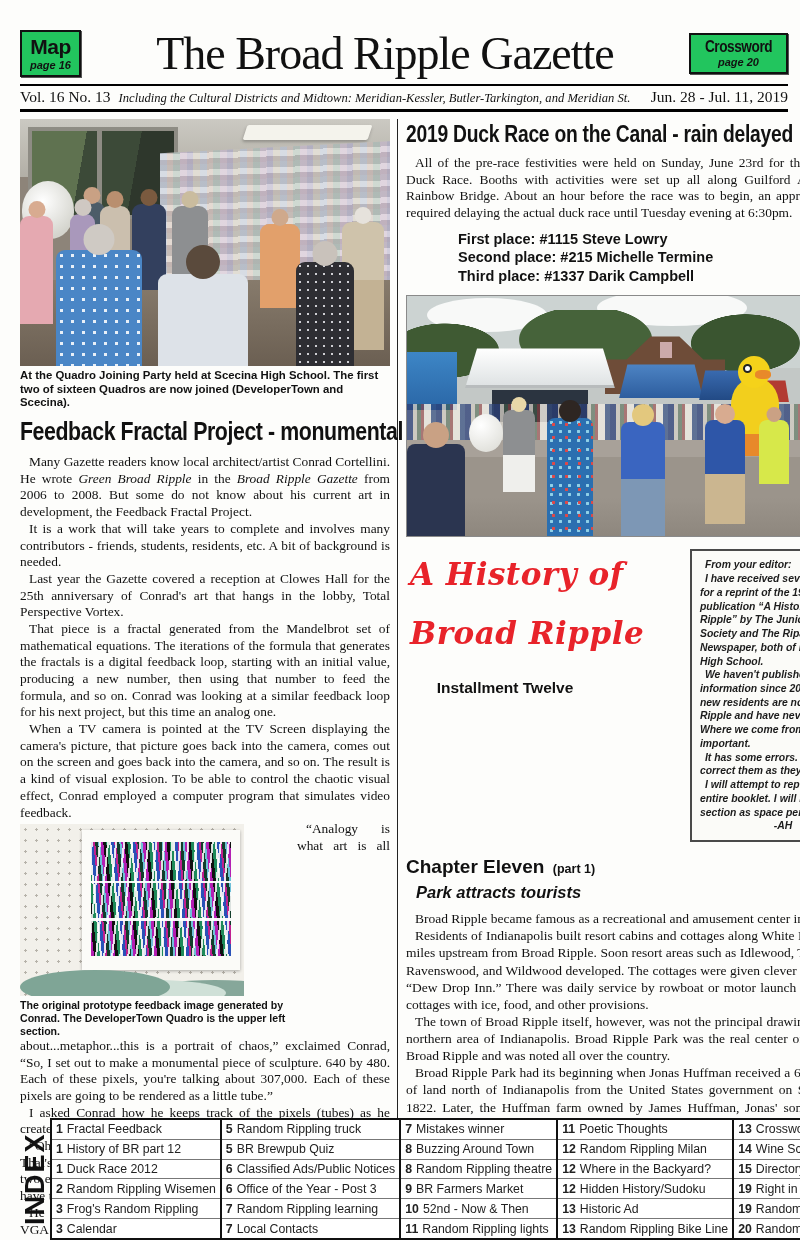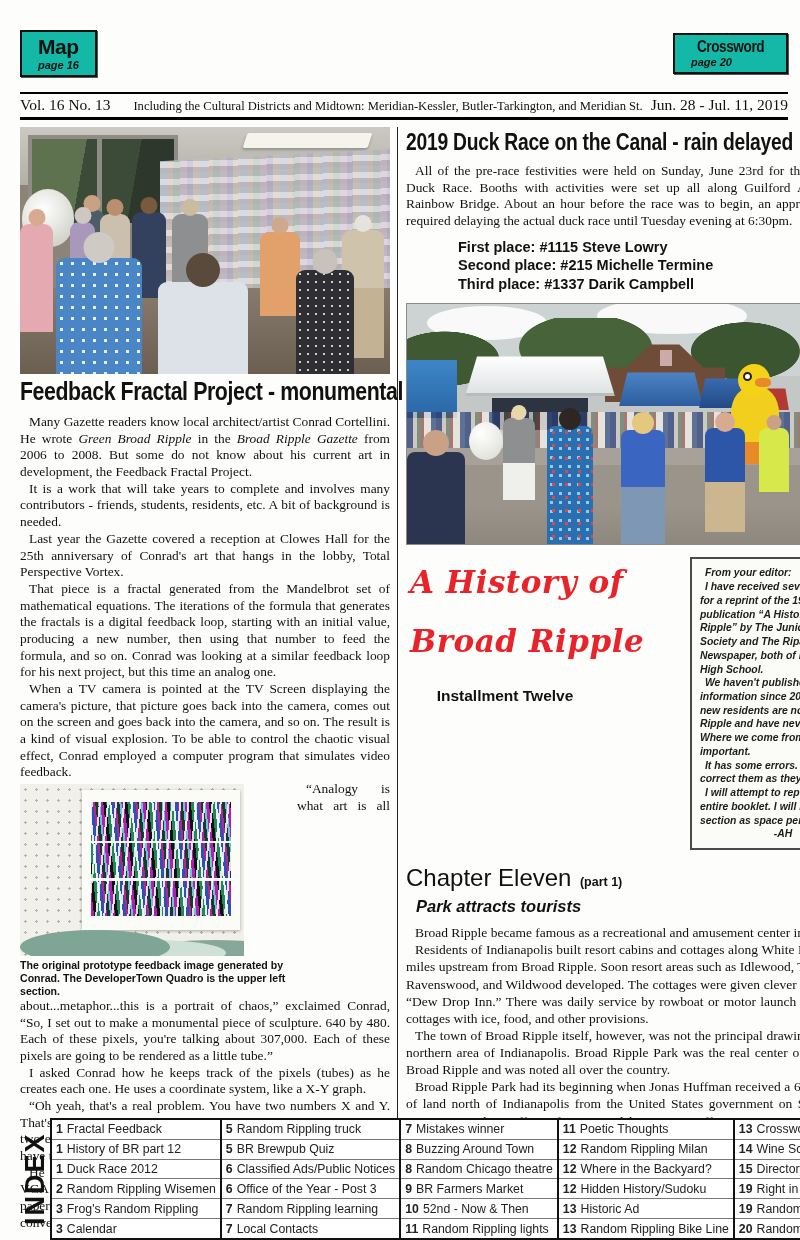--- a/index.html
+++ b/index.html
@@ -2,29 +2,29 @@
 <html><head>
 <meta charset="utf-8">
 <style>
   html,body{margin:0;padding:0;background:#e9e9e9;}
   .page{position:relative;width:800px;height:1240px;margin:0 auto;background:#fdfdfb;overflow:hidden;
         font-family:"Liberation Serif",serif;color:#111;box-sizing:border-box;padding:22px 12px 0 20px;}
   *{box-sizing:border-box;}
 
   
   .masthead{display:flex;align-items:center;justify-content:space-between;height:62px;}
-  .mast-box{background:#14b8a6;border:2.5px solid #111;padding:3px 16px 4px;box-shadow:1px 1px 0 #555;}
+  .mast-box{background:#22c55e;border:2.5px solid #111;text-align:center;padding:3px 8px 4px;box-shadow:1px 1px 0 #555;}
   .mast-box .mb-title{font-family:"Liberation Sans",sans-serif;font-weight:700;font-size:21px;letter-spacing:-.5px;}
   .mast-box .mb-page{font-family:"Liberation Sans",sans-serif;font-weight:700;font-size:11px;font-style:italic;}
   .mast-box.cw .mb-title{font-size:16px;transform:scaleX(.85);}
   .mast-title{font-family:"Liberation Serif",serif;font-size:46px;letter-spacing:-1px;white-space:nowrap;padding:0 6px;}
   .vol-row{display:flex;align-items:baseline;justify-content:space-between;border-top:2.5px solid #000;border-bottom:3px solid #000;
-           margin-top:8px;padding:2px 0 3px;}
+           padding:2px 0 3px;}
   .vol-no{font-size:15.5px;}
-  .vol-tagline{font-size:12.6px;flex:1;text-align:right;padding:0 8px;white-space:nowrap;}
+  .vol-tagline{font-style:italic;font-size:12.6px;flex:1;text-align:left;padding:0 8px;white-space:nowrap;}
   .vol-date{font-size:15.5px;white-space:nowrap;}
 
   
   .columns{display:flex;margin-top:7px;}
   .col-left{width:378px;border-right:1.5px solid #222;padding-right:7px;}
   .col-right{flex:1;padding-left:8px;}
 
   
   .body-para{margin:0;text-indent:9px;text-align:justify;font-size:13.4px;line-height:1.245;}
   .seg-italic{font-style:italic;}
@@ -129,21 +129,21 @@
 
   .history-head{display:flex;margin-top:8px;}
   .hh-left{width:198px;text-align:center;}
   .script-title{font-family:"DejaVu Serif",serif;font-style:italic;font-weight:700;font-size:31px;color:#e8232a;line-height:1.9;letter-spacing:.5px;text-align:left;padding-left:4px;white-space:nowrap;}
   .installment{font-family:"Liberation Sans",sans-serif;font-weight:700;font-size:15.5px;margin-top:16px;}
   .hh-right{flex:1;display:flex;justify-content:flex-end;padding:4px 2px 0 6px;}
   .editor-note{width:186px;border:2px solid #4a4a4a;background:#fbfbf8;padding:7px 8px;font-family:"Liberation Sans",sans-serif;font-style:italic;font-weight:700;font-size:10.4px;line-height:1.32;color:#1c1c1c;}
   .note-line{text-indent:5px;}
   .note-sig{text-align:center;text-indent:0;}
   .chapter-row{margin:14px 0 2px;font-family:"Liberation Sans",sans-serif;}
-  .chapter-title{font-weight:400;font-size:24px;display:inline;text-align:center;}
+  .chapter-title{font-weight:700;font-size:19px;display:inline;text-align:center;}
   .chapter-part{font-weight:700;font-size:12.5px;display:inline;margin-left:4px;}
   .section-title{font-family:"Liberation Sans",sans-serif;font-weight:700;font-style:italic;font-size:16.5px;margin:5px 0 8px 10px;}
   .history-paras .body-para{font-size:13.5px;line-height:1.27;}
 
   
   .index-wrap{position:absolute;left:20px;right:12px;bottom:0;height:122px;display:flex;}
   .index-label{width:30px;display:flex;align-items:center;justify-content:center;
      font-family:"Liberation Sans",sans-serif;font-weight:700;font-size:27px;letter-spacing:2px;
      writing-mode:vertical-rl;transform:rotate(180deg);}
   .index-table{flex:1;display:flex;border:2.5px solid #111;background:#fff;}
@@ -157,20 +157,21 @@
 </head>
 <body>
 
 <div class="page">
 
   <div class="masthead">
     <div class="mast-box">
       <div class="mb-title">Map</div>
       <div class="mb-page">page 16</div>
     </div>
+    <div class="mast-title">The Broad Ripple Gazette</div>
     <div class="mast-box cw">
       <div class="mb-title">Crossword</div>
       <div class="mb-page">page 20</div>
     </div>
   </div>
 
   <div class="vol-row">
     <span class="vol-no">Vol. 16  No. 13</span>
     <span class="vol-tagline">Including the Cultural Districts and Midtown: Meridian-Kessler, Butler-Tarkington, and Meridian St.</span>
     <span class="vol-date">Jun. 28 - Jul. 11, 2019</span>
@@ -192,20 +193,21 @@
         <div class="pp-person pw2"></div>
         <div class="pp-person pw3"></div>
         <div class="pp-person pw4"></div>
         <div class="pp-person pw8"></div>
         <div class="pp-person pw9"></div>
         <div class="pp-person pw11"></div>
         <div class="pp-person pw10"></div>
         <div class="pp-person pw6"></div>
         <div class="pp-person pw7"></div>
       </div>
+      <div class="photo-caption">At the Quadro Joining Party held at Scecina High School. The first two of sixteen Quadros are now joined (DeveloperTown and Scecina).</div>
 
       <div class="condensed left-headline">Feedback Fractal Project - monumental art</div>
 
       <div class="fractal-body">
         <div id="fractal-lead">
             <p class="body-para"><span>Many Gazette readers know local architect/artist Conrad Cortellini. He wrote </span><span class="seg-italic">Green Broad Ripple</span><span> in the </span><span class="seg-italic">Broad Ripple Gazette</span><span> from 2006 to 2008. But some do not know about his current art in development, the Feedback Fractal Project.</span></p>
             <p class="body-para">It is a work that will take years to complete and involves many contributors - friends, students, residents, etc. A bit of background is needed.</p>
             <p class="body-para">Last year the Gazette covered a reception at Clowes Hall for the 25th anniversary of Conrad's art that hangs in the lobby, Total Perspective Vortex.</p>
             <p class="body-para">That piece is a fractal generated from the Mandelbrot set of mathematical equations. The iterations of the formula that generates the fractals is a digital feedback loop, starting with an initial value, producing a new number, then using that number to feed the formula, and so on. Conrad was looking at a similar feedback loop for his next project, but this time an analog one.</p>
             <p class="body-para">When a TV camera is pointed at the TV Screen displaying the camera's picture, that picture goes back into the camera, comes out on the screen and goes back into the camera, and so on.  The result is a kind of visual explosion. To be able to control the chaotic visual effect, Conrad employed a computer program that simulates video feedback.</p>
@@ -366,21 +368,21 @@
           <div class="index-cell">
             <b>7</b>
             <span>Mistakes winner</span>
           </div>
           <div class="index-cell">
             <b>8</b>
             <span>Buzzing Around Town</span>
           </div>
           <div class="index-cell">
             <b>8</b>
-            <span>Random Chicago theatre</span>
+            <span>Random Rippling theatre</span>
           </div>
           <div class="index-cell">
             <b>9</b>
             <span>BR Farmers Market</span>
           </div>
           <div class="index-cell">
             <b>10</b>
             <span>52nd - Now &amp; Then</span>
           </div>
           <div class="index-cell">

